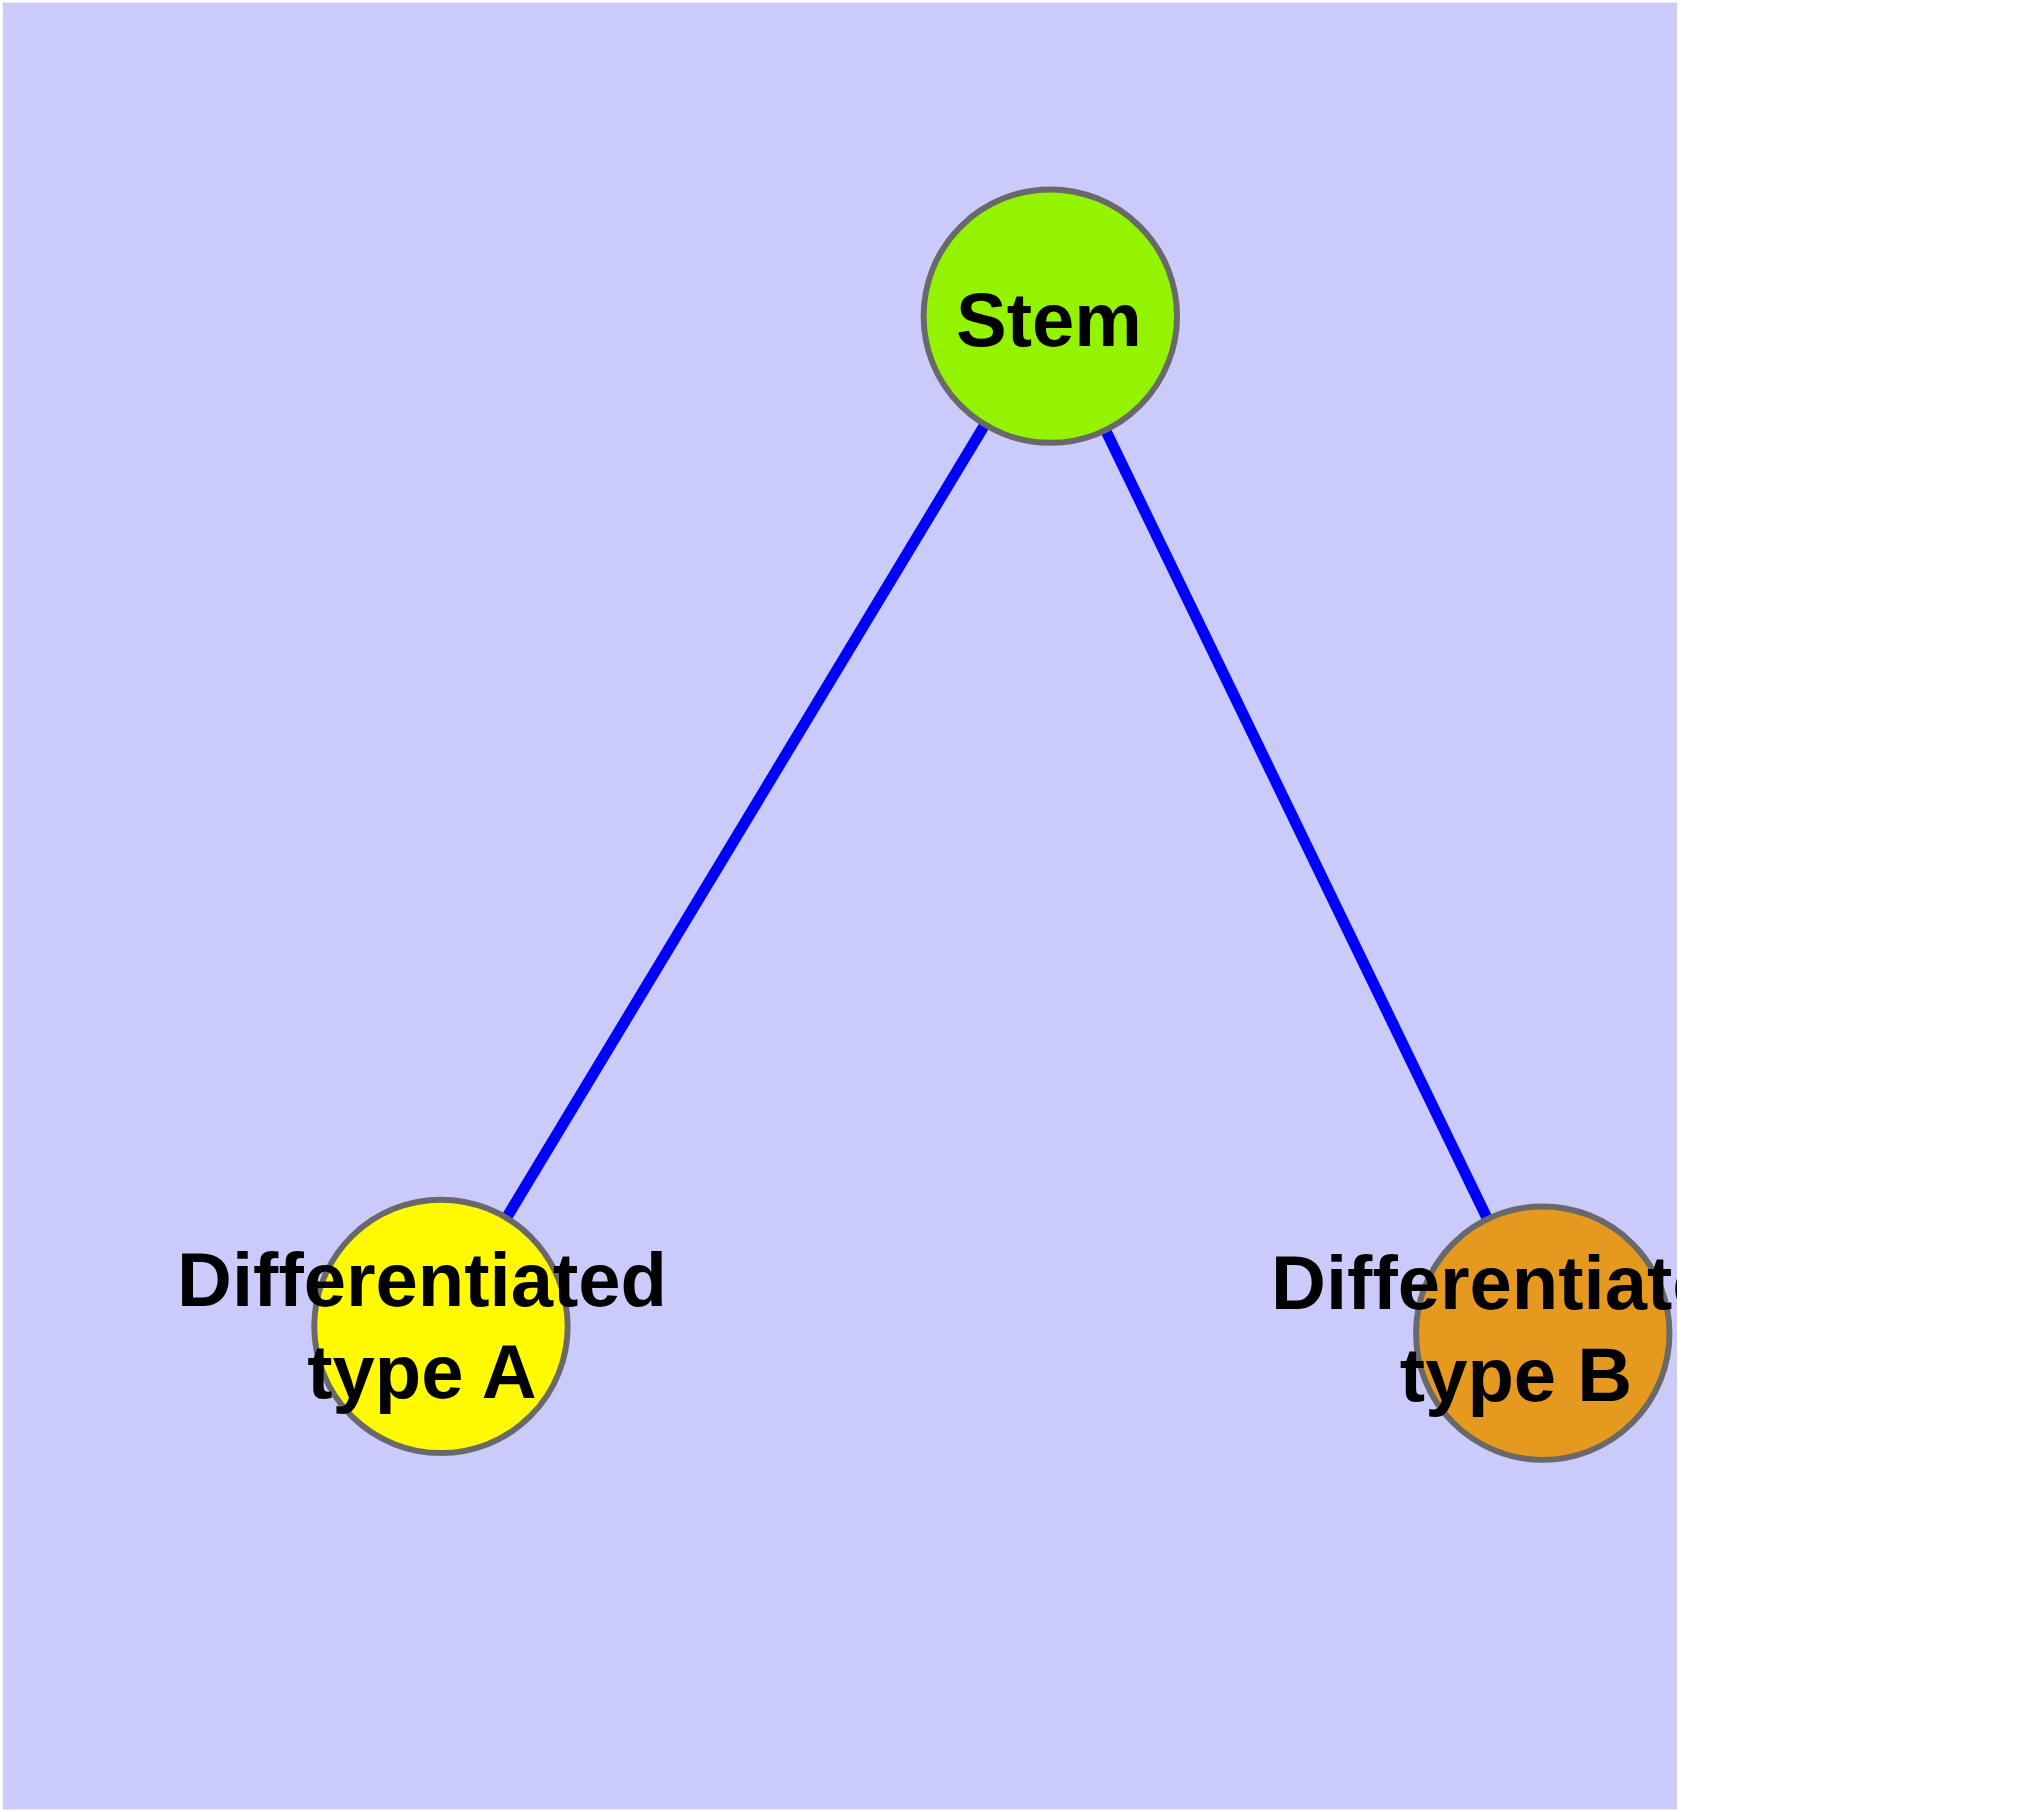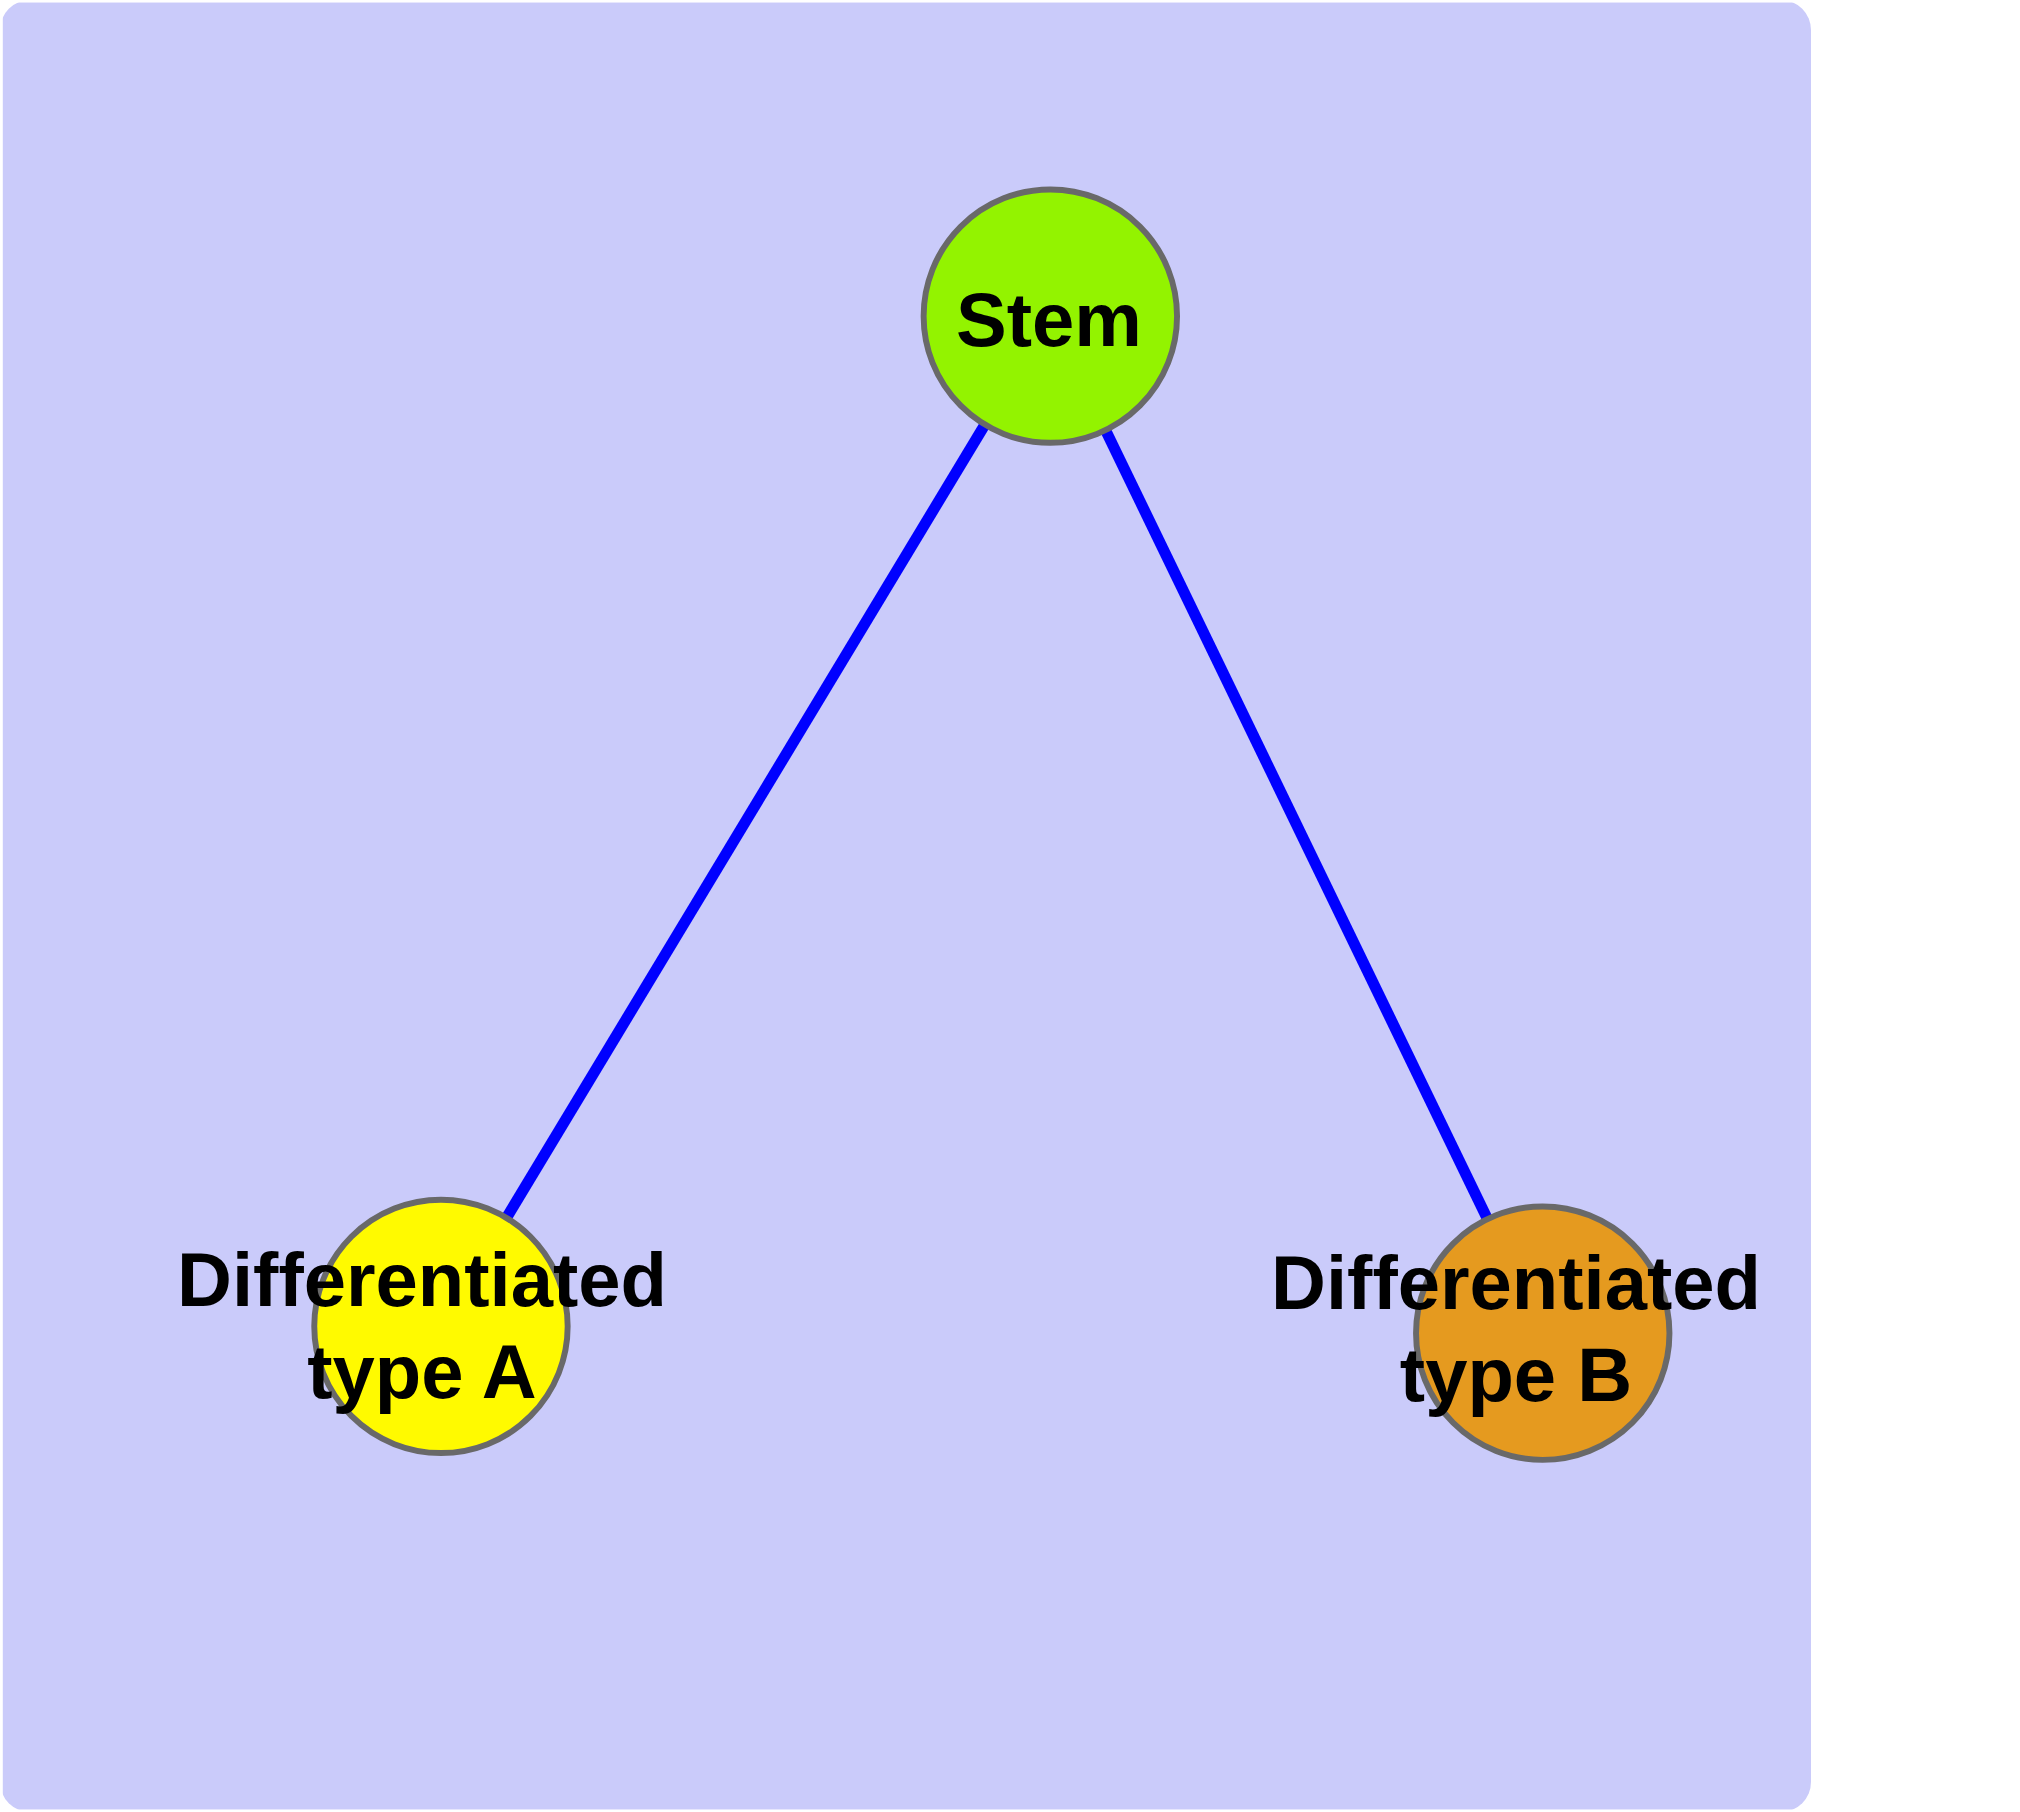--- a/index.html
+++ b/index.html
@@ -2,26 +2,25 @@
 <html style="font-size:13.6px"><head>
 <meta charset="utf-8">
 <style>
   html, body {
     margin: 0;
     padding: 0;
     background: #FFFFFF;
   }
   .canvas {
     position: relative;
-    width: 1811px;
+    width: 1677px;
     height: 1812px;
     background: #FFFFFF;
     overflow: hidden;
     font-family: "Liberation Sans", sans-serif;
-    border-radius: 30px;
   }
   .canvas svg {
     position: absolute;
     left: 0;
     top: 0;
     display: block;
   }
   .edge {
     stroke-width: 13px;
     stroke-linecap: butt;

